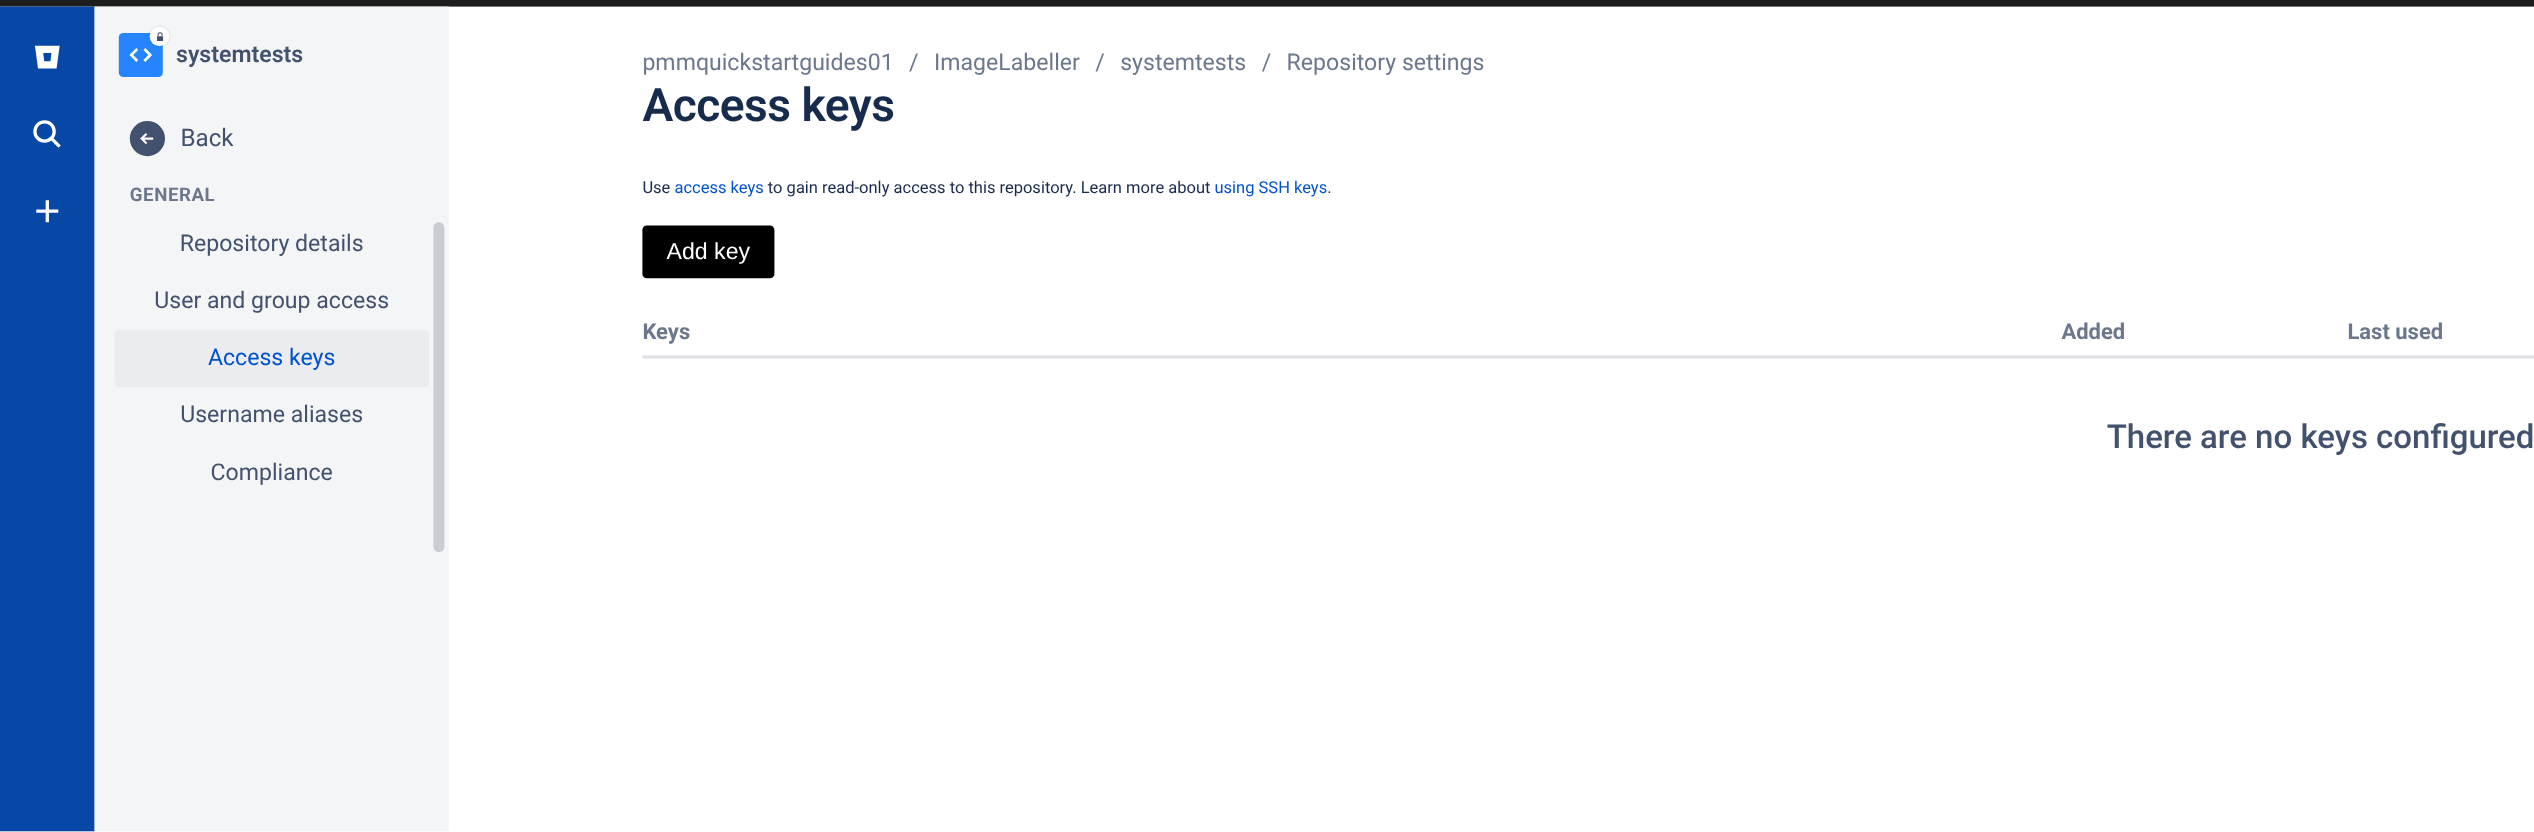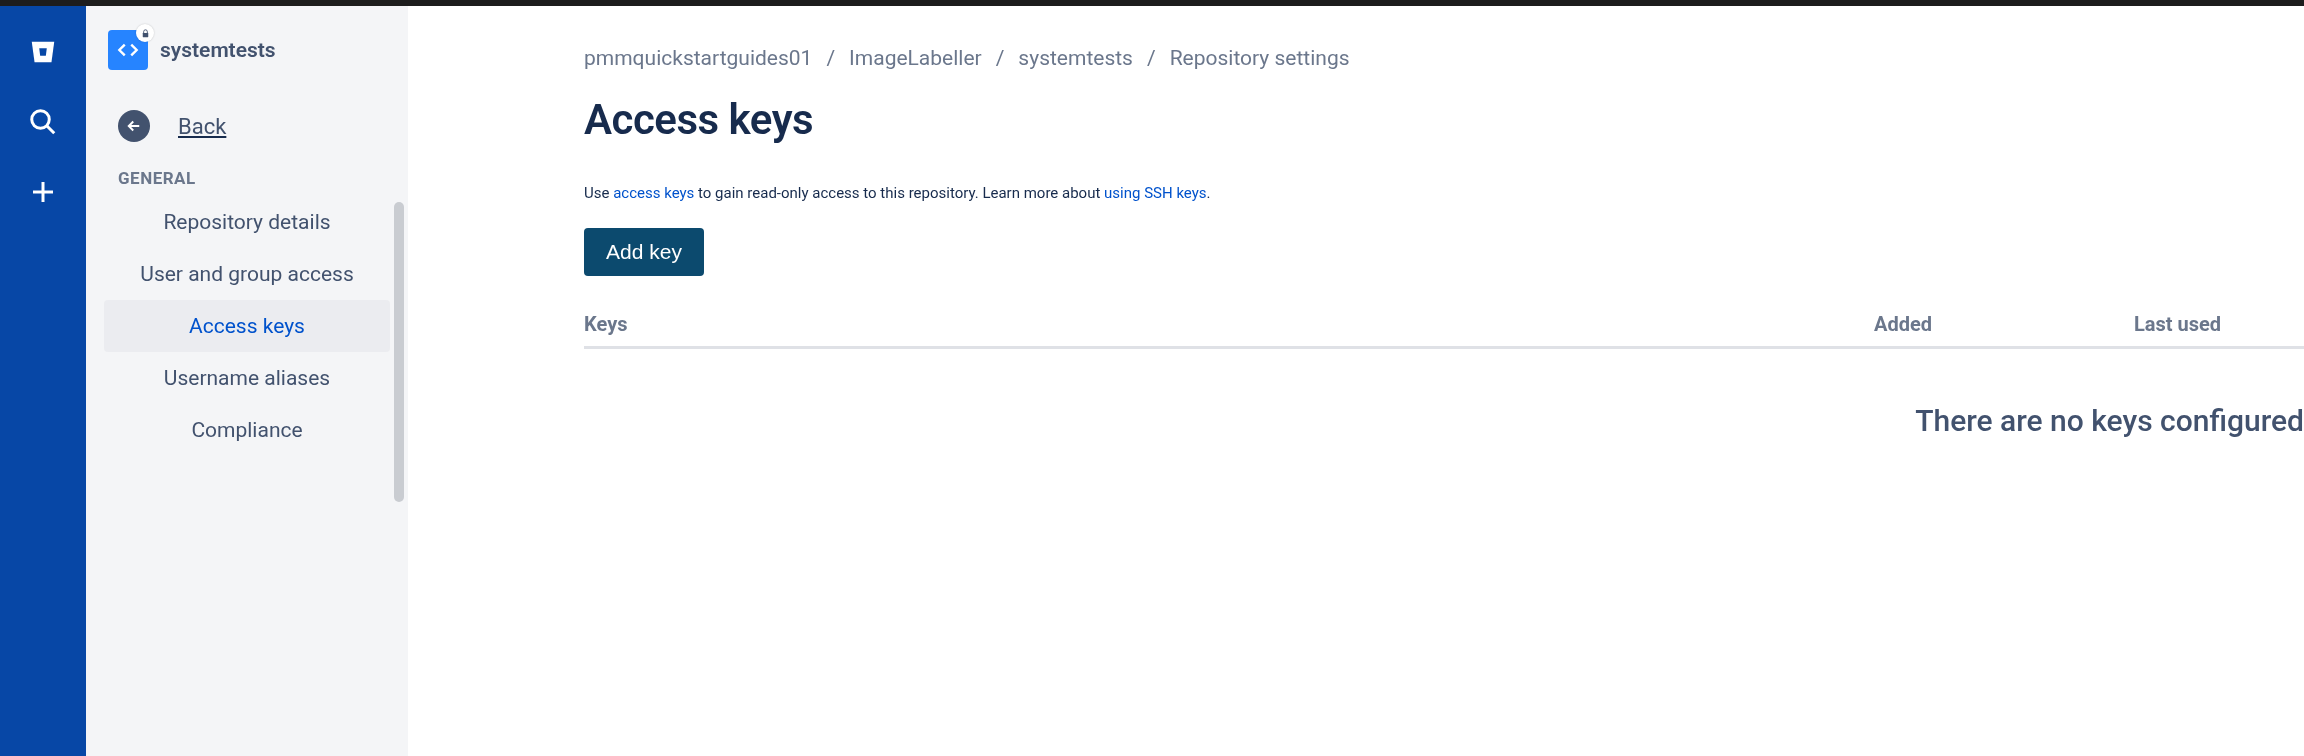--- a/index.html
+++ b/index.html
@@ -93,25 +93,24 @@
 }
 .repo-lock svg { width: 11px; height: 11px; color: #42526E; }
 .repo-name {
   font-size: 21px;
   font-weight: 600;
   color: #42526E;
 }
 .back-row {
   display: flex;
   align-items: center;
-  gap: 28px;
+  gap: 14px;
   padding: 10px 10px 10px 14px;
   margin-bottom: 16px;
   cursor: pointer;
-  text-decoration: underline;
 }
 .back-circle {
   width: 32px;
   height: 32px;
   background: #42526E;
   border-radius: 50%;
   display: flex;
   align-items: center;
   justify-content: center;
   color: #fff;
@@ -147,21 +146,21 @@
 .main {
   flex: 1;
   padding: 40px 0 0 176px;
 }
 .breadcrumb {
   font-size: 21px;
   color: #6B778C;
   display: flex;
   gap: 14px;
   align-items: center;
-  margin-bottom: 25px;
+  margin-bottom: 2px;
   text-align: right;
 }
 .breadcrumb span.sep { color: #6B778C; }
 .breadcrumb .crumb { cursor: pointer; }
 .page-title {
   font-size: 42px;
   font-weight: 600;
   color: #172B4D;
   margin-bottom: 40px;
   letter-spacing: -0.5px;
@@ -170,21 +169,21 @@
   font-size: 15px;
   color: #172B4D;
   margin-bottom: 26px;
 }
 .description a {
   color: #0052CC;
   text-decoration: none;
   cursor: pointer;
 }
 .add-btn {
-  background: #0c4a6e;
+  background: #000000;
   color: #fff;
   border: none;
   font-size: 21px;
   font-weight: 500;
   padding: 12px 22px;
   border-radius: 4px;
   cursor: pointer;
   margin-bottom: 36px;
 }
 .table-head {

